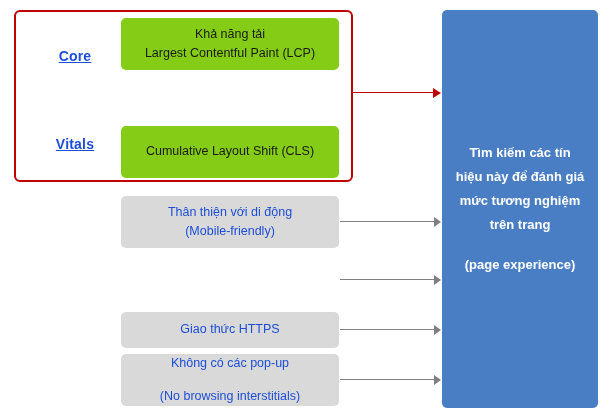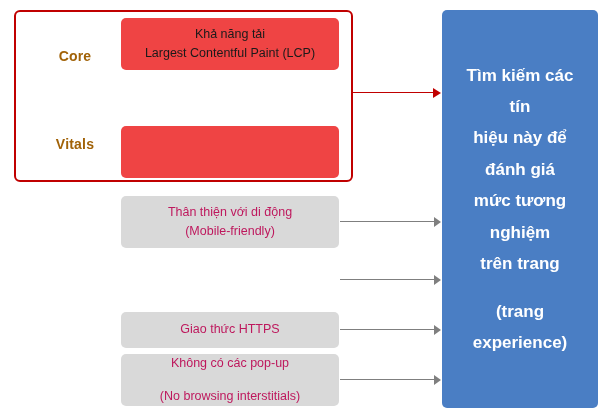--- a/index.html
+++ b/index.html
@@ -32,33 +32,34 @@
   }
 
   
   .cwv-label {
     position: absolute;
     left: 30px;
     width: 90px;
     text-align: center;
     font-size: 14px;
     font-weight: bold;
-    color: #a16207;
+    color: #1d4ed8;
     letter-spacing: .2px;
+    text-decoration: underline;
   }
   .cwv-label.l0 { top: 48px; }
   .cwv-label.l1 { top: 88px; }
   .cwv-label.l2 { top: 136px; }
 
   
   .green-box {
     position: absolute;
     left: 121px;
     width: 218px;
-    background: #ef4444;
+    background: #84cc16;
     border-radius: 5px;
     box-sizing: border-box;
     display: flex;
     flex-direction: column;
     align-items: center;
     justify-content: center;
     text-align: center;
     color: #1a1a1a;
     font-size: 12.5px;
     line-height: 1.55;
@@ -73,21 +74,21 @@
     left: 121px;
     width: 218px;
     background: #d9d9d9;
     border-radius: 5px;
     box-sizing: border-box;
     display: flex;
     flex-direction: column;
     align-items: center;
     justify-content: center;
     text-align: center;
-    color: #be185d;
+    color: #1d4ed8;
     font-size: 12.5px;
     line-height: 1.55;
   }
   .grey-box.b0 { top: 196px; height: 52px; }
   .grey-box.b1 { top: 254px; height: 52px; }
   .grey-box.b2 { top: 312px; height: 36px; text-align: center; }
   .grey-box.b3 { top: 354px; height: 52px; justify-content: space-between; }
 
   .box-line { display: block; }
 
@@ -99,21 +100,21 @@
     width: 156px;
     height: 398px;
     background: #4a7ec4;
     border-radius: 5px;
     display: flex;
     flex-direction: column;
     align-items: center;
     justify-content: center;
     text-align: center;
     color: #ffffff;
-    font-size: 17px;
+    font-size: 13px;
     font-weight: bold;
     line-height: 1.85;
     box-sizing: border-box;
     padding: 8px 12px;
   }
   .blue-panel .gap { height: 16px; }
 
   
   .arrow {
     position: absolute;
@@ -161,20 +162,21 @@
   <div class="cwv-label l0">Core</div>
   <div class="cwv-label l2">Vitals</div>
 
   <div class="green-box g0">
     <span class="box-line">Khả năng tải</span>
     <span class="box-line">Largest Contentful Paint (LCP)</span>
   </div>
 
 
   <div class="green-box g2">
+    <span class="box-line">Cumulative Layout Shift (CLS)</span>
   </div>
 
   <div class="grey-box b0">
     <span class="box-line">Thân thiện với di động</span>
     <span class="box-line">(Mobile-friendly)</span>
   </div>
 
 
   <div class="grey-box b2">
     <span class="box-line">Giao thức HTTPS</span>
@@ -206,16 +208,16 @@
     <span class="arrow-line"></span>
     <span class="arrow-head"></span>
   </div>
 
   <div class="blue-panel">
     <span class="box-line">Tìm kiếm các tín</span>
     <span class="box-line">hiệu này để đánh giá</span>
     <span class="box-line">mức tương nghiệm</span>
     <span class="box-line">trên trang</span>
     <span class="gap"></span>
-    <span class="box-line">(trang experience)</span>
+    <span class="box-line">(page experience)</span>
   </div>
 
 </div>
 
 </body></html>

